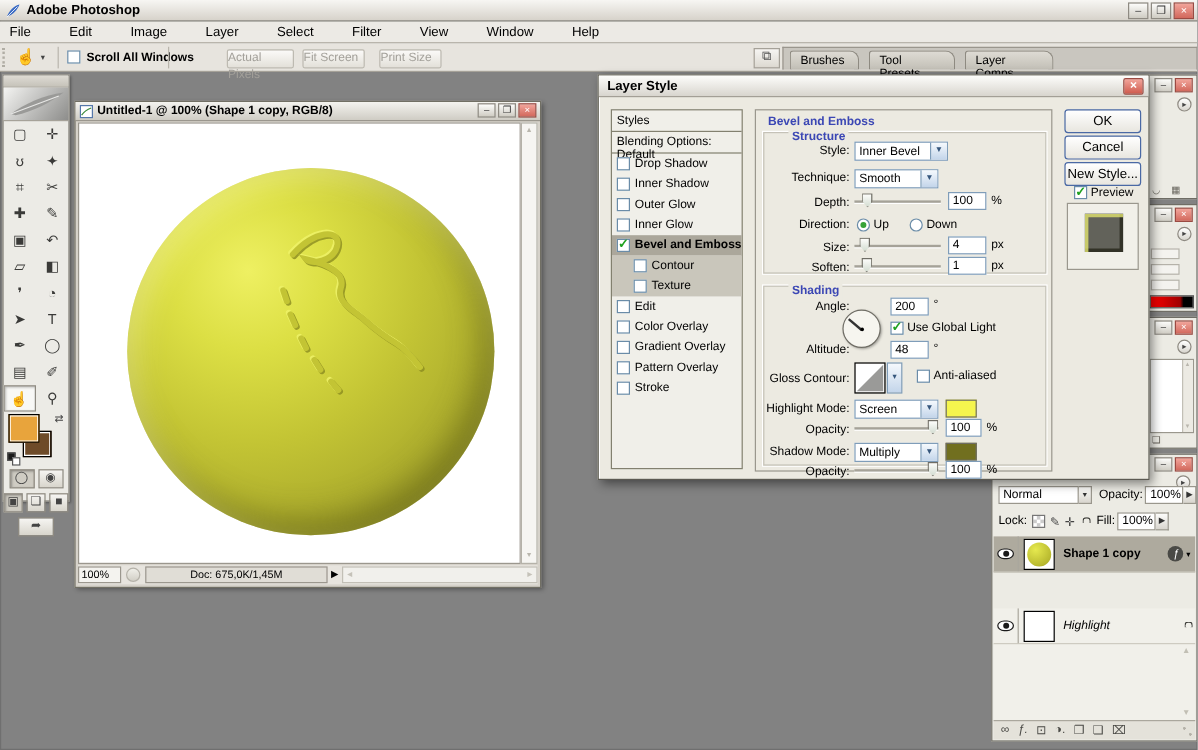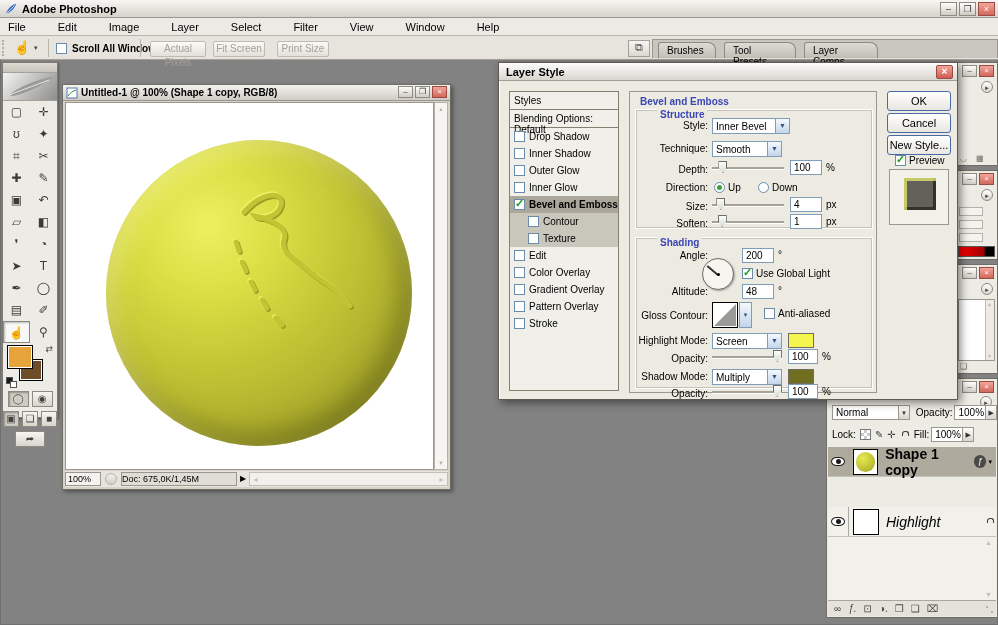--- a/index.html
+++ b/index.html
@@ -21,21 +21,21 @@
   .menubar { left:0; top:18px; width:998px; height:18px; background:#eceae5; border-bottom:1px solid #b9b5ac;
     display:flex; align-items:center; gap:16px; }
   .menu { padding:2px 8px; font-size:11px; }
   .optionsbar { left:0; top:36px; width:998px; height:24px; background:#e7e4de; border-bottom:1px solid #a5a198; }
   .grip { left:2px; top:40px; width:4px; height:16px; border-left:2px dotted #b0ada4; }
   .toolglyph { font-size:13px; color:#555; }
   .sep { width:1px; height:18px; background:#b9b5ac; position:absolute; top:39px; }
   .xpcheck { width:11px; height:11px; border:1px solid #6a8ca8; background:#fff; display:inline-block; position:relative; vertical-align:-2px; }
   .xpcheck.checked:after { content:"✓"; position:absolute; left:0; top:-3px; color:#1fa11f; font-weight:bold; font-size:11px; }
   .optbtn { position:absolute; top:41px; height:16px; border:1px solid #bdbab1; border-radius:2px;
-    background:linear-gradient(#fbfaf8,#e3e0d9); color:#a3a09a; font-size:10px; text-align:center; line-height:14px; }
+    background:linear-gradient(#fbfaf8,#e3e0d9); color:#a3a09a; font-size:10px; text-align:left; line-height:14px;margin-left:39px; }
   .pwell { left:652px; top:39px; width:346px; height:19px; background:#c9c6bf; border:1px solid #9a968d; border-bottom:none; }
   .ptab { position:absolute; top:42px; height:16px; background:linear-gradient(#dedbd4,#c2bfb6);
     border:1px solid #8e8a81; border-bottom:none; border-radius:3px 8px 0 0; font-size:10px; padding:2px 10px 0 8px; }
 
   
   .toolbox { left:2px; top:62px; width:56px; height:356px; background:#ecebe6; border:1px solid #7d7a72;
     box-shadow:1px 1px 2px rgba(0,0,0,.35); }
   .toolbox .tb-title { height:10px; background:linear-gradient(#dedbd4,#c6c3ba); border-bottom:1px solid #a6a299; }
   .tb-logo { height:28px; background:linear-gradient(130deg,#f4f4f2,#8d8d8b); border-bottom:1px solid #a6a299; position:relative; }
   .toolgrid { display:grid; grid-template-columns:27px 27px; }
@@ -58,21 +58,21 @@
   .doctitle { height:16px; background:linear-gradient(#f4f3ef,#cfccc4); border-bottom:1px solid #9b978e;
     display:flex; align-items:center; padding-left:3px; }
   .doctitle .txt { font-weight:bold; font-size:10px; margin-left:3px; }
   .docbtn { width:15px; height:12px; font-size:8px; line-height:10px; }
   .canvas { position:absolute; left:2px; top:17px; right:16px; bottom:19px; background:#fff; border:1px solid #9b978e; overflow:hidden; }
   .vsb { position:absolute; right:2px; top:17px; width:14px; bottom:19px; background:#f6f5f2; border:1px solid #b5b2a9; }
   .sb-arrow { position:absolute; left:0; right:0; height:12px; text-align:center; font-size:6px; color:#b9b6ad; line-height:12px; }
   .statusrow { position:absolute; left:2px; bottom:2px; right:2px; height:16px; background:#e7e4de; display:flex; align-items:center; }
   .zoomfield { width:36px; height:14px; border:1px solid #9b978e; background:#f4f3ef; font-size:9px; padding:1px 2px; }
   .statico { width:12px; height:12px; border-radius:50%; border:1px solid #b5b2a9; margin:0 4px; background:linear-gradient(#f0efe9,#d2cfc6); }
-  .docinfo { width:116px; height:14px; border:1px solid #9b978e; background:#e0ddd6; font-size:9px; text-align:left; line-height:13px; }
+  .docinfo { width:152px; height:14px; border:1px solid #9b978e; background:#e0ddd6; font-size:9px; text-align:center; line-height:13px; }
   .playbtn { width:12px; height:14px; font-size:8px; line-height:14px; text-align:center; color:#000; }
   .hsb { flex:1; height:14px; background:#f1f0ec; border:1px solid #c2bfb6; position:relative; font-size:7px; color:#c5c2b9; }
   .hsb .l { position:absolute; left:2px; top:3px; } .hsb .r { position:absolute; right:2px; top:3px; }
 
   .circle { position:absolute; left:40px; top:37px; width:306px; height:306px; border-radius:50%;
     background:radial-gradient(circle at 33% 28%, #eef062 0%, #dcdf44 22%, #c3c434 48%, #a8a82c 75%, #8f8f25 96%);
     box-shadow: inset 8px 10px 22px rgba(255,255,170,.45), inset -10px -12px 26px rgba(80,80,15,.5); }
 
   
   .dialog { left:498px; top:62px; width:460px; height:338px; background:#eceae1;
@@ -139,21 +139,21 @@
   .spin { width:11px; height:15px; border:1px solid #9a978d; border-left:none; background:linear-gradient(#fdfdfb,#d8d5ce);
     font-size:7px; line-height:14px; text-align:center; color:#333; }
   .layerrow { position:absolute; left:1px; right:1px; height:30px; border-bottom:1px solid #c5c2b7; display:flex; align-items:center; background:#f1f0ea; }
   .layerrow.sel { background:#aeaa9e; }
   .eyecell { width:21px; align-self:stretch; border-right:1px solid #aaa79d; display:flex; align-items:center; justify-content:center; }
   .eye { width:14px; height:9px; border:1px solid #1a1a1a; border-radius:50% / 60%; background:#fff; position:relative; }
   .eye:after { content:""; position:absolute; left:4px; top:1px; width:5px; height:5px; border-radius:50%; background:#1a1a1a; }
   .lthumb { width:26px; height:26px; border:1px solid #000; background:#fff; margin-left:4px; position:relative; }
   .lthumb .circ { position:absolute; left:2px; top:2px; right:2px; bottom:2px; border-radius:50%;
     background:radial-gradient(circle at 35% 30%, #e6e94f, #b9ba30 70%, #9b9b28); }
-  .lname { margin-left:7px; font-size:14px; }
+  .lname { margin-left:7px; font-size:10px; }
   .fxbadge { width:13px; height:13px; border-radius:50%; background:#4a4a46; color:#fff; font-size:9px; font-style:italic;
     text-align:center; line-height:13px; margin-left:auto; }
   .lockicon { width:9px; height:7px; background:#3a3a36; position:relative; }
   .lockicon:before { content:""; position:absolute; left:1px; top:-4px; width:5px; height:4px;
     border:1px solid #3a3a36; border-bottom:none; border-radius:3px 3px 0 0; }
   .lbot { position:absolute; left:1px; right:1px; bottom:1px; height:16px; border-top:1px solid #aaa79d;
     display:flex; align-items:center; gap:7px; padding-left:6px; font-size:10px; color:#4a4a46; background:#e4e2da; }
   .chev { position:absolute; right:4px; font-size:7px; color:#c2bfb4; }
   .gripdots { position:absolute; right:1px; bottom:1px; width:12px; height:12px;
     background:radial-gradient(circle at 3px 3px, #b5b2a9 1px, transparent 1.3px),

